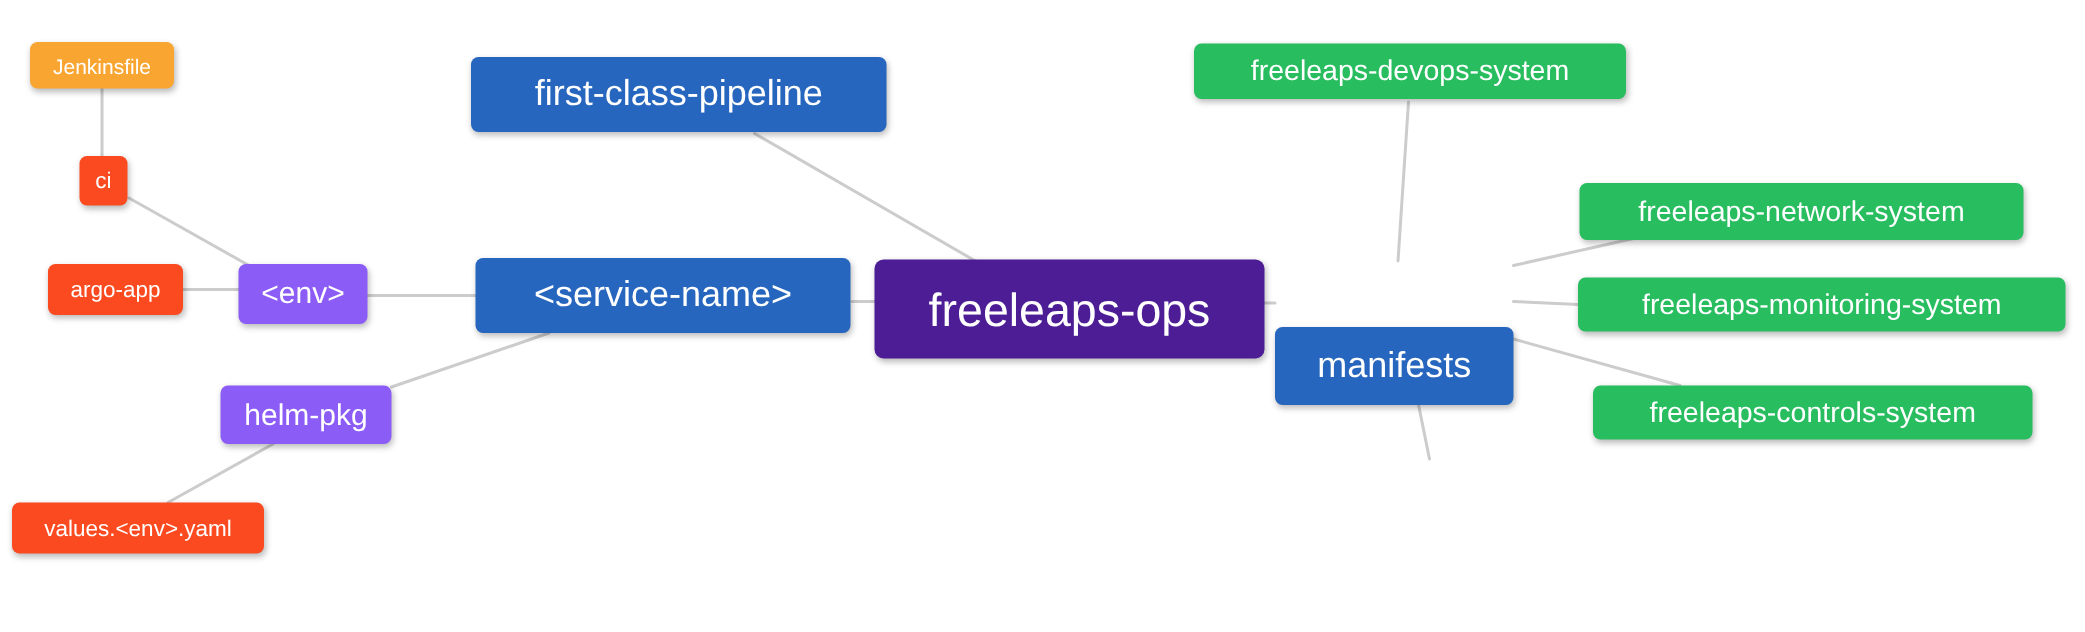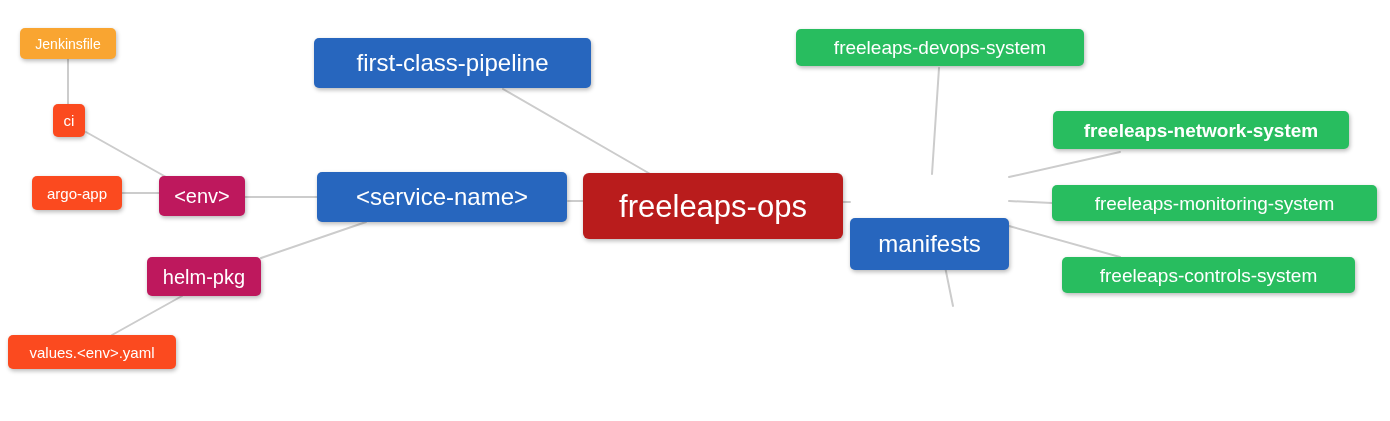--- a/index.html
+++ b/index.html
@@ -34,24 +34,24 @@
     justify-content: center;
     color: #ffffff;
     white-space: nowrap;
     border-radius: 5px;
     box-shadow: 1px 2px 4px rgba(0,0,0,0.28);
     box-sizing: border-box;
     cursor: pointer;
     line-height: 1;
     user-select: none;
   }
-  .node-root   { background: #b91c1c; font-size: 31px; border-radius: 6px; }
+  .node-root   { background: #4c1d95; font-size: 31px; border-radius: 6px; }
   .node-blue   { background: #2766be; font-size: 24px; }
   .node-green  { background: #28bd5f; font-size: 19px; }
-  .node-green-mid { background: #be185d; font-size: 20px; }
+  .node-green-mid { background: #8b5cf6; font-size: 20px; }
   .node-red    { background: #fb4a1f; font-size: 15px; text-align: right; }
   .node-orange { background: #f9a531; font-size: 14px; }
 </style>
 </head>
 <body>
 
 <div class="canvas">
 
   <svg class="edges" viewBox="0 0 1390 421" xmlns="http://www.w3.org/2000/svg">
     <line x1="68" y1="59" x2="68" y2="104"></line>
@@ -85,20 +85,20 @@
   <div class="node node-blue" style="left:314px; top:38px; width:277px; height:50px;">first-class-pipeline</div>
 
   <div class="node node-blue" style="left:317px; top:172px; width:250px; height:50px;">&lt;service-name&gt;</div>
 
   <div class="node node-root" style="left:583px; top:173px; width:260px; height:66px;">freeleaps-ops</div>
 
   <div class="node node-blue" style="left:850px; top:174px; width:159px; height:52px;margin-top:44px;">manifests</div>
 
   <div class="node node-green" style="left:796px; top:29px; width:288px; height:37px;">freeleaps-devops-system</div>
 
-  <div class="node node-green" style="left:1053px; top:111px; width:296px; height:38px;font-weight:bold;">freeleaps-network-system</div>
+  <div class="node node-green" style="left:1053px; top:122px; width:296px; height:38px;">freeleaps-network-system</div>
 
   <div class="node node-green" style="left:1052px; top:185px; width:325px; height:36px;">freeleaps-monitoring-system</div>
 
   <div class="node node-green" style="left:1062px; top:257px; width:293px; height:36px;">freeleaps-controls-system</div>
 
 
 </div>
 
 </body></html>

